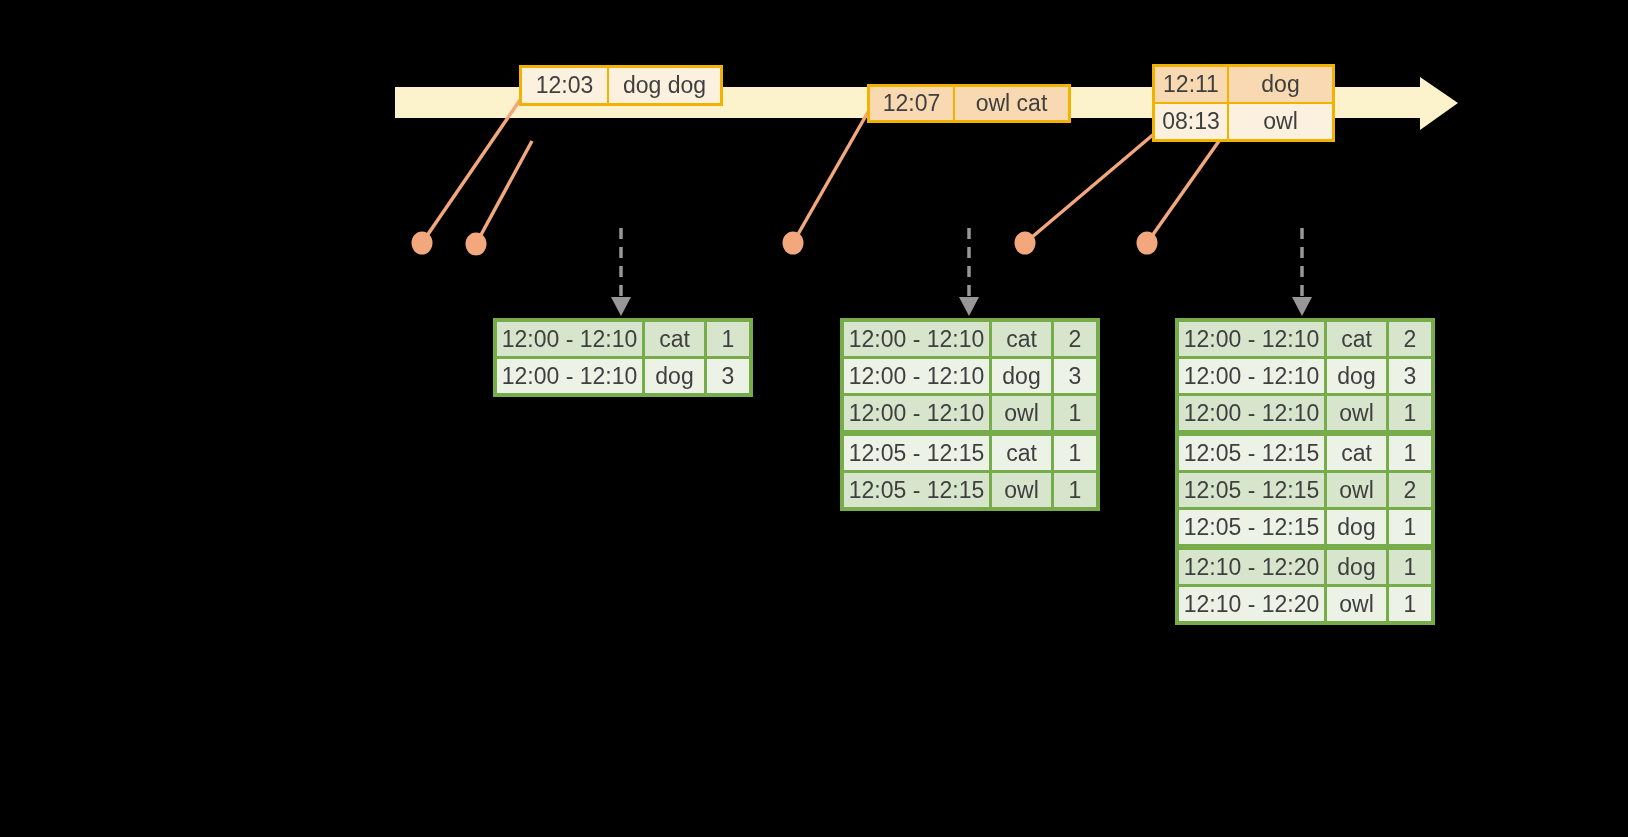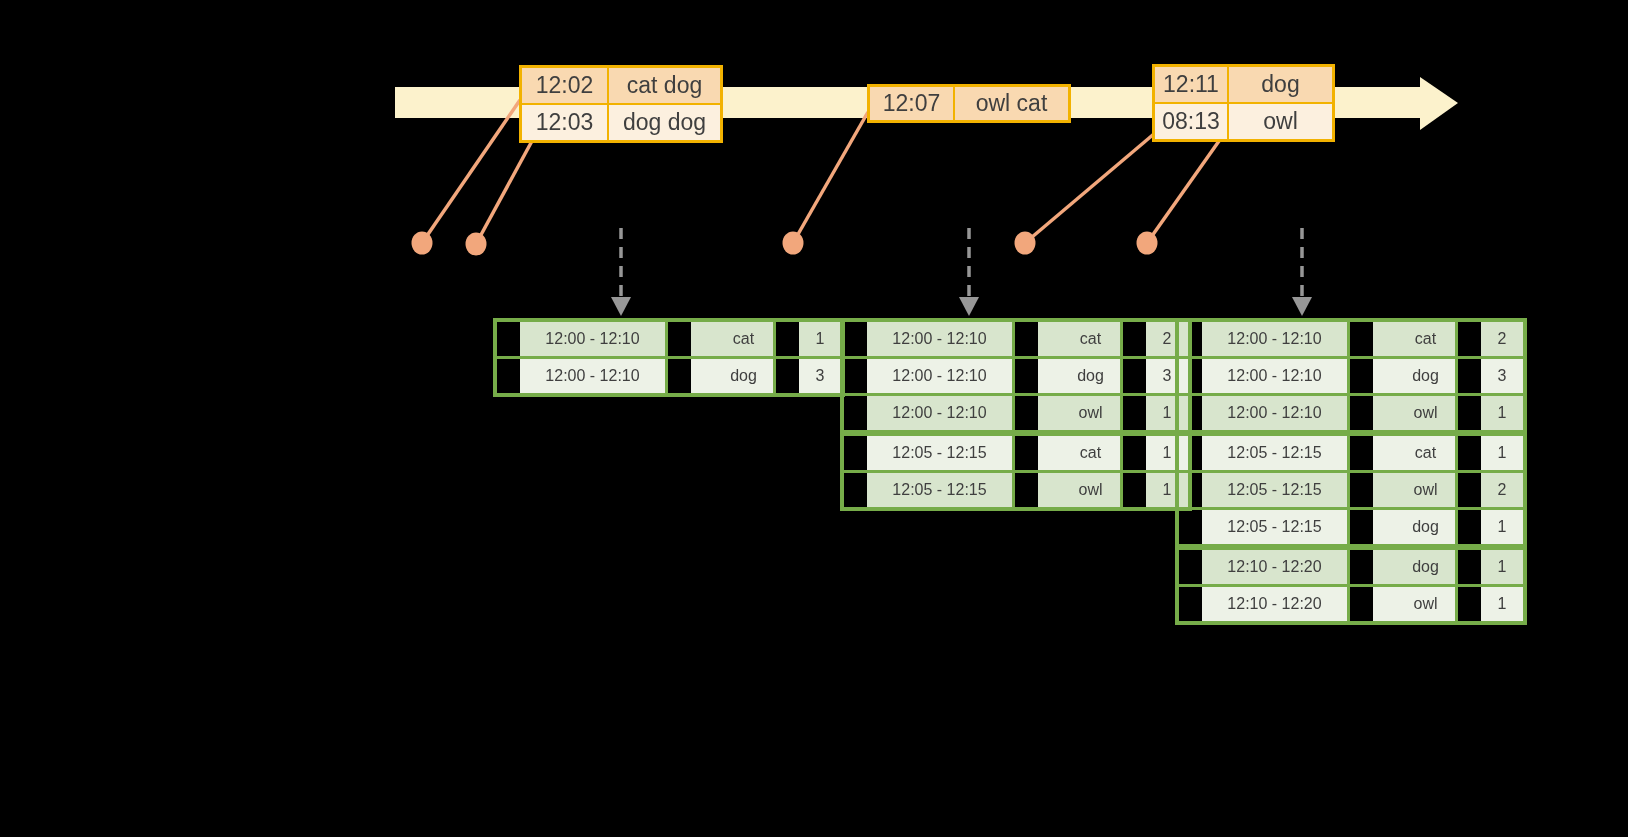--- a/index.html
+++ b/index.html
@@ -44,24 +44,24 @@
   .result-table{
     position:absolute;z-index:2;
     border:4px solid var(--result-border);
     display:flex;flex-direction:column;
   }
   .res-row{display:flex;}
   .res-row + .res-row{border-top:3px solid var(--result-border);}
   .res-row.group-end + .res-row{border-top:6px solid var(--result-border);}
   .res-row .cell{
     display:flex;align-items:center;justify-content:center;
-    font-size:16px;line-height:1;height:34px;margin-left:23px;
+    font-size:23px;line-height:1;height:34px;
   }
   .res-row .cell.window{width:145px;border-right:3px solid var(--result-border);}
-  .res-row .cell.word{width:59px;border-right:3px solid var(--result-border);padding-left:23px;}
+  .res-row .cell.word{width:59px;border-right:3px solid var(--result-border);}
   .res-row .cell.count{width:42px;}
   .res-row.dark .cell{background:var(--result-row-dark);}
   .res-row.light .cell{background:var(--result-row-light);}
 </style>
 </head>
 <body>
 
 <div class="canvas">
 
   <svg class="overlay" viewBox="0 0 1628 837">
@@ -89,24 +89,20 @@
       <line x1="621" y1="228" x2="621" y2="296" stroke="var(--dashed-arrow)" stroke-width="3.5" stroke-dasharray="11 8"></line>
       <polygon points="611,297 631,297 621,316" fill="var(--dashed-arrow)"></polygon>
       <line x1="969" y1="228" x2="969" y2="296" stroke="var(--dashed-arrow)" stroke-width="3.5" stroke-dasharray="11 8"></line>
       <polygon points="959,297 979,297 969,316" fill="var(--dashed-arrow)"></polygon>
       <line x1="1302" y1="228" x2="1302" y2="296" stroke="var(--dashed-arrow)" stroke-width="3.5" stroke-dasharray="11 8"></line>
       <polygon points="1292,297 1312,297 1302,316" fill="var(--dashed-arrow)"></polygon>
     </g>
   </svg>
 
   <div class="event-table" style="left:519px;top:65px;--c1:85px;--c2:111px">
-  <div class="evt-row dark">
-    <div class="cell time">12:02</div>
-    <div class="cell words">cat dog</div>
-  </div>
 
   <div class="evt-row light">
     <div class="cell time">12:03</div>
     <div class="cell words">dog dog</div>
   </div>
 </div>
 
   <div class="event-table single" style="left:867px;top:84px;--c1:83px;--c2:113px">
   <div class="evt-row dark">
     <div class="cell time">12:07</div>

